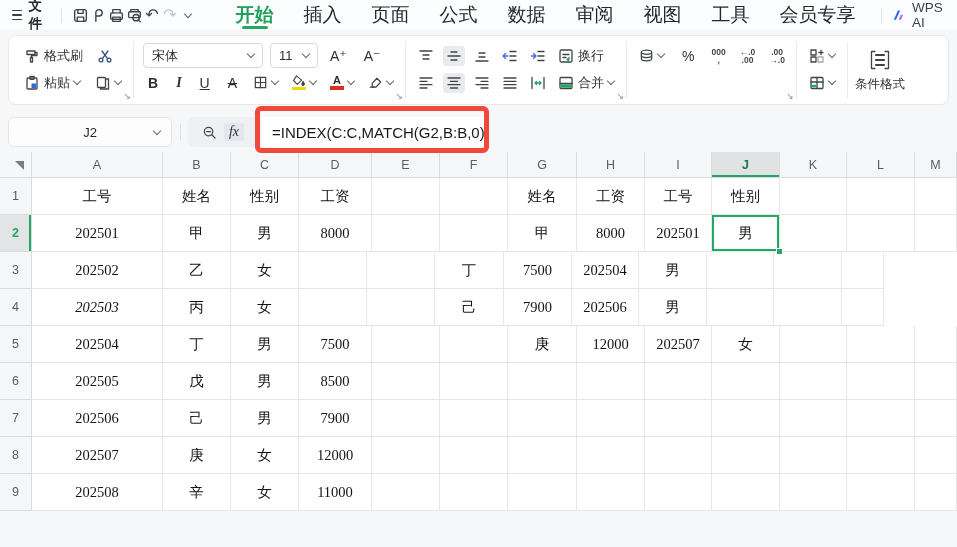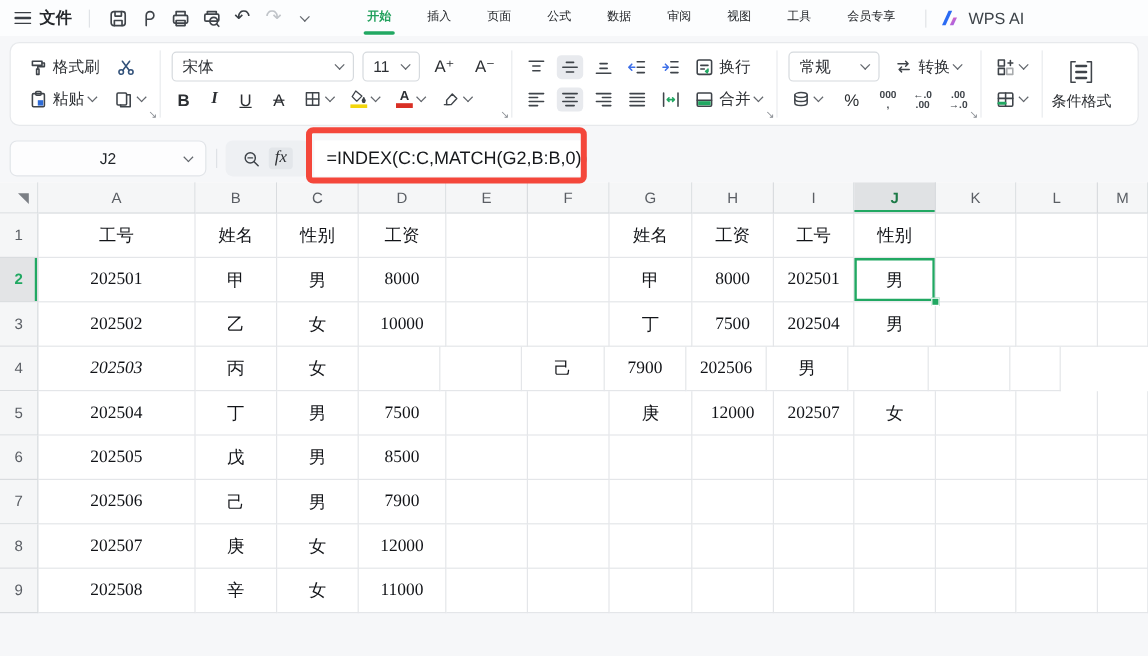--- a/index.html
+++ b/index.html
@@ -12,21 +12,21 @@
   .titlebar { height:30px; display:flex; align-items:center; background:#fcfdfe; padding:0 10px 0 12px; }
   .hamburger { width:14px; display:flex; flex-direction:column; gap:3px; margin-right:7px; cursor:pointer; }
   .hamburger i { display:block; height:1.6px; background:#3a3f45; border-radius:1px; }
   .menu-file { font-size:13.5px; font-weight:600; color:#25282c; margin-right:4px; cursor:pointer; }
   .tdiv { width:1px; height:15px; background:#e0e3e7; margin:0 10px; }
   .qbtn { width:26px; height:24px; display:flex; align-items:center; justify-content:center; border-radius:4px; cursor:pointer; }
   .glyph-undo { font-size:16px; color:#3a3f45; line-height:1; }
   .glyph-redo { font-size:16px; color:#c0c4c9; line-height:1; }
   .chev { width:6px; height:6px; border-right:1.4px solid #63676d; border-bottom:1.4px solid #63676d; transform:rotate(45deg); display:inline-block; margin-top:-3px; }
   .tabs { display:flex; align-items:center; margin-left:24px; height:30px; }
-  .tab { padding:0 15px; font-size:10px; height:30px; line-height:30px; position:relative; cursor:pointer; color:#24272b; white-space:nowrap; }
+  .tab { padding:0 15px; font-size:19px; height:30px; line-height:30px; position:relative; cursor:pointer; color:#24272b; white-space:nowrap; }
   .tab.active { color:#21a05c; font-weight:600; }
   .tab.active::after { content:""; position:absolute; left:50%; transform:translateX(-50%); bottom:1px; width:26px; height:3px; border-radius:2px; background:var(--accent-green); }
   .ai-entry { display:flex; align-items:center; gap:6px; margin-left:2px; cursor:pointer; }
   .ai-label { font-size:13.5px; color:#3c4248; font-weight:500; }
 
   
   .ribbon-zone { height:82px; padding:5px 8px 7px 8px; }
   .ribbon-card { height:70px; background:#fff; border:1px solid #e7e9ec; border-radius:8px; display:flex; align-items:stretch; padding:5px 4px; }
   .rgroup { position:relative; display:flex; flex-direction:column; justify-content:space-between; padding:1px 8px 3px 8px; }
   .rrow { display:flex; align-items:center; height:27px; }
@@ -180,21 +180,21 @@
             </svg>
           <span class="chev"></span>
         </span>
       </div>
       <span class="launcher"></span>
     </div>
     <div class="gdiv"></div>
 
     <div class="rgroup">
       <div class="rrow" style="gap:7px;">
-        <span class="selectbox" style="width:152px;">
+        <span class="selectbox" style="width:120px;">
           <span>宋体</span>
             <span class="chev"></span>
         </span>
         <span class="selectbox" style="width:48px;">
           <span>11</span>
             <span class="chev"></span>
         </span>
         <span class="letterbtn" style="font-weight:500;">A⁺</span>
         <span class="letterbtn" style="font-weight:500;">A⁻</span>
       </div>
@@ -312,34 +312,20 @@
             </svg>
           <span>合并</span>
           <span class="chev"></span>
         </span>
       </div>
       <span class="launcher"></span>
     </div>
     <div class="gdiv"></div>
 
     <div class="rgroup">
-      <div class="rrow" style="gap:9px;">
-        <span class="selectbox" style="width:76px;">
-          <span>常规</span>
-            <span class="chev"></span>
-        </span>
-        <span class="rbtn">
-          <svg class="ico" width="16" height="15" viewBox="0 0 16 16">
-              <path d="M3 5.5 h9 m-2.2 -2.2 L12 5.5 l-2.2 2.2"></path>
-              <path d="M13 10.5 h-9 m2.2 -2.2 L4 10.5 l2.2 2.2"></path>
-            </svg>
-          <span>转换</span>
-          <span class="chev"></span>
-        </span>
-      </div>
       <div class="rrow" style="gap:10px;">
         <span class="rbtn">
           <svg class="ico" width="15" height="15" viewBox="0 0 16 16">
               <ellipse cx="8" cy="4.5" rx="5.5" ry="2.2"></ellipse>
               <path d="M2.5 4.5 v7 c0 1.2 2.5 2.2 5.5 2.2 s5.5 -1 5.5 -2.2 v-7"></path>
               <path d="M2.5 8 c0 1.2 2.5 2.2 5.5 2.2 s5.5 -1 5.5 -2.2"></path>
             </svg>
           <span class="chev"></span>
         </span>
         <span class="letterbtn" style="font-weight:500;font-size:14px;">%</span>
@@ -464,21 +450,20 @@
       <div class="cell dcell selcell" style="width: 68px; height: 37px;">男<span class="handle"></span></div>
       <div class="cell dcell" style="width: 67px; height: 37px;"></div>
       <div class="cell dcell" style="width: 68px; height: 37px;"></div>
       <div class="cell dcell" style="width: 42px; height: 37px;"></div>
     </div>
     <div class="srow">
       <div class="cell hdr row-hdr" style="width: 32px; height: 37px;">3</div>
       <div class="cell dcell" style="width: 131px; height: 37px;">202502</div>
       <div class="cell dcell" style="width: 68px; height: 37px;">乙</div>
       <div class="cell dcell" style="width: 68px; height: 37px;">女</div>
-      <div class="cell dcell" style="width: 73px; height: 37px;">10000</div>
       <div class="cell dcell" style="width: 68px; height: 37px;"></div>
       <div class="cell dcell" style="width: 68px; height: 37px;"></div>
       <div class="cell dcell" style="width: 69px; height: 37px;">丁</div>
       <div class="cell dcell" style="width: 68px; height: 37px;">7500</div>
       <div class="cell dcell" style="width: 67px; height: 37px;">202504</div>
       <div class="cell dcell" style="width: 68px; height: 37px;">男</div>
       <div class="cell dcell" style="width: 67px; height: 37px;"></div>
       <div class="cell dcell" style="width: 68px; height: 37px;"></div>
       <div class="cell dcell" style="width: 42px; height: 37px;"></div>
     </div>

